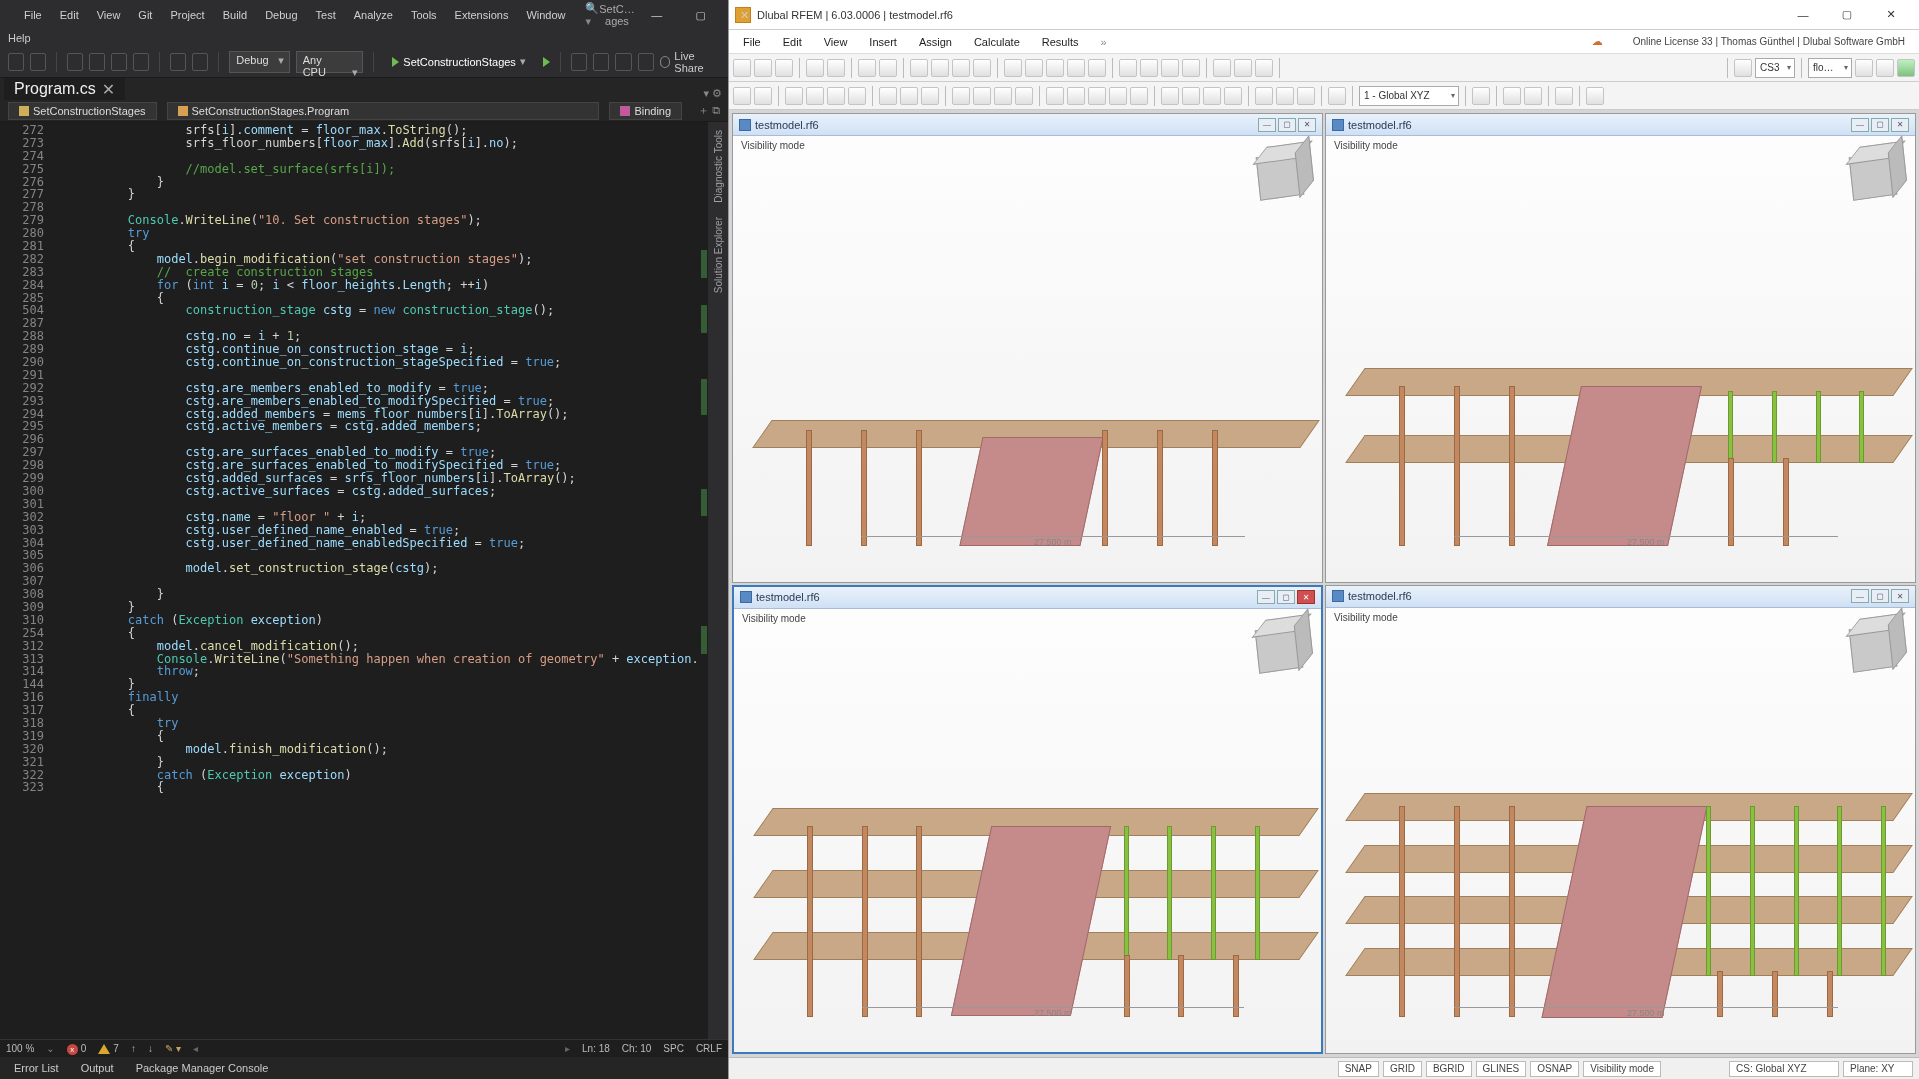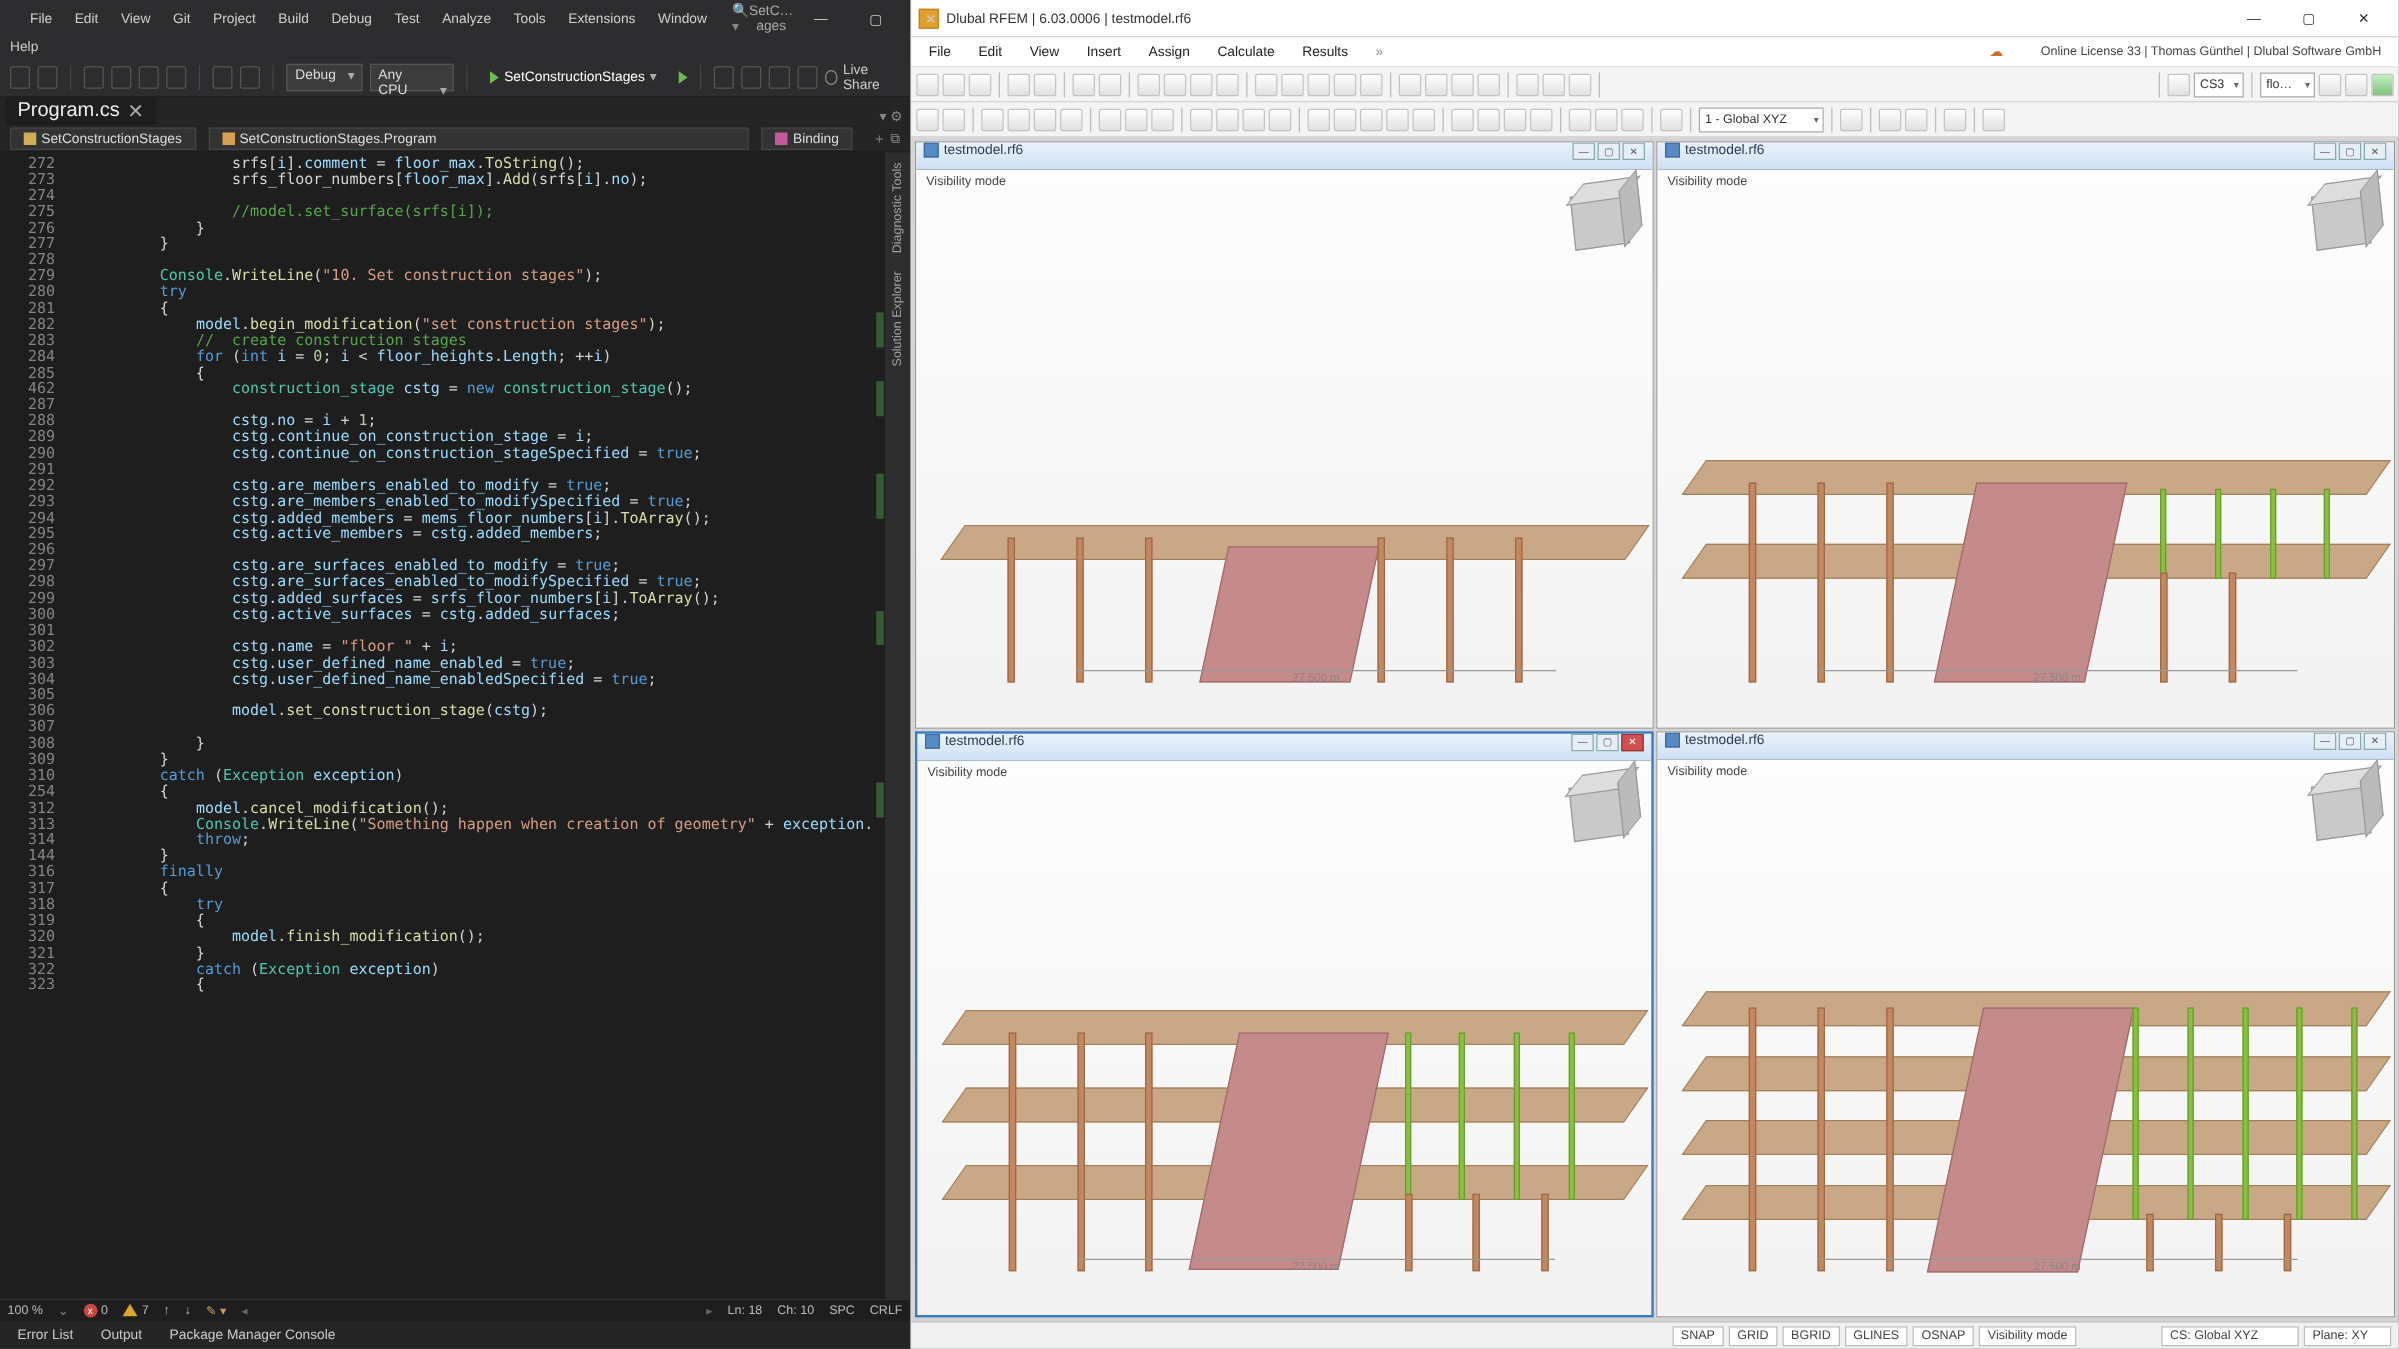--- a/index.html
+++ b/index.html
@@ -72,21 +72,21 @@
 .rfem-menu .kw-search{width:100px;height:18px;border:1px solid #bbb;background:#f8f8f8;font-size:10px;padding:0 4px;display:flex;align-items:center;color:#888;font-style:italic;margin-top:48px;}
 .rfem-menu .license{color:#444;font-size:10px;margin-left:8px;}
 .rfem-toolbar{height:28px;background:#f4f4f4;display:flex;align-items:center;padding:0 4px;gap:3px;border-bottom:1px solid #ccc;overflow:hidden;}
 .rfem-toolbar .btn{width:18px;height:18px;border:1px solid #c4c4c4;background:linear-gradient(#ffffff,#e0e0e0);border-radius:2px;flex-shrink:0;}
 .rfem-toolbar .sep{width:1px;height:20px;background:#bbb;margin:0 3px;flex-shrink:0;}
 .rfem-toolbar .combo{height:20px;border:1px solid #aaa;background:#fff;font-size:10px;padding:0 16px 0 4px;display:flex;align-items:center;position:relative;color:#333;flex-shrink:0;}
 .rfem-toolbar .combo::after{content:"▾";position:absolute;right:3px;color:#666;font-size:8px;}
 .rfem-viewgrid{flex:1;display:grid;grid-template-columns:1fr 1fr;grid-template-rows:1fr 1fr;gap:2px;padding:3px;background:#d5d5d5;min-height:0;}
 .viewport{background:#fff;border:1px solid #999;display:flex;flex-direction:column;position:relative;overflow:hidden;}
 .viewport.active{border:2px solid #3a7abd;}
-.vp-title{height:22px;background:linear-gradient(#eaf2fb,#cfe0f5);border-bottom:1px solid #a8bcd6;display:flex;padding:0 6px;gap:4px;font-size:11px;color:#2a3a55;}
+.vp-title{height:22px;background:linear-gradient(#eaf2fb,#cfe0f5);border-bottom:1px solid #a8bcd6;display:flex;align-items:center;padding:0 6px;gap:4px;font-size:11px;color:#2a3a55;}
 .vp-title .vp-ico{width:12px;height:12px;background:#5a8ac4;border:1px solid #3a6aa4;}
 .vp-title .vp-name{flex:1;}
 .vp-title .vp-btns{display:flex;gap:2px;}
 .vp-title .vp-btns div{width:18px;height:14px;border:1px solid #8aa;background:#e8eef6;font-size:8px;display:flex;align-items:center;justify-content:center;color:#556;}
 .vp-title .vp-btns .red{background:#d05050;border-color:#a03030;color:#fff;}
 .vp-body{flex:1;position:relative;background:linear-gradient(#fdfdfd,#f2f2f2);}
 .vp-label{position:absolute;top:4px;left:8px;font-size:10px;color:#444;}
 .vp-axiscube{position:absolute;top:10px;right:10px;width:58px;height:58px;}
 .vp-axiscube .cube{position:absolute;top:8px;left:4px;width:44px;height:44px;background:#c9c9c9;border:1px solid #999;transform:skewY(-8deg) skewX(6deg);}
 .vp-axiscube .cube::before{content:"";position:absolute;top:-10px;left:3px;width:44px;height:14px;background:#ddd;border:1px solid #999;transform:skewX(-45deg);}
@@ -199,21 +199,21 @@
           <div>276</div>
           <div>277</div>
           <div>278</div>
           <div>279</div>
           <div>280</div>
           <div>281</div>
           <div>282</div>
           <div>283</div>
           <div>284</div>
           <div>285</div>
-          <div>462</div>
+          <div>504</div>
           <div>287</div>
           <div>288</div>
           <div>289</div>
           <div>290</div>
           <div>291</div>
           <div>292</div>
           <div>293</div>
           <div>294</div>
           <div>295</div>
           <div>296</div>

